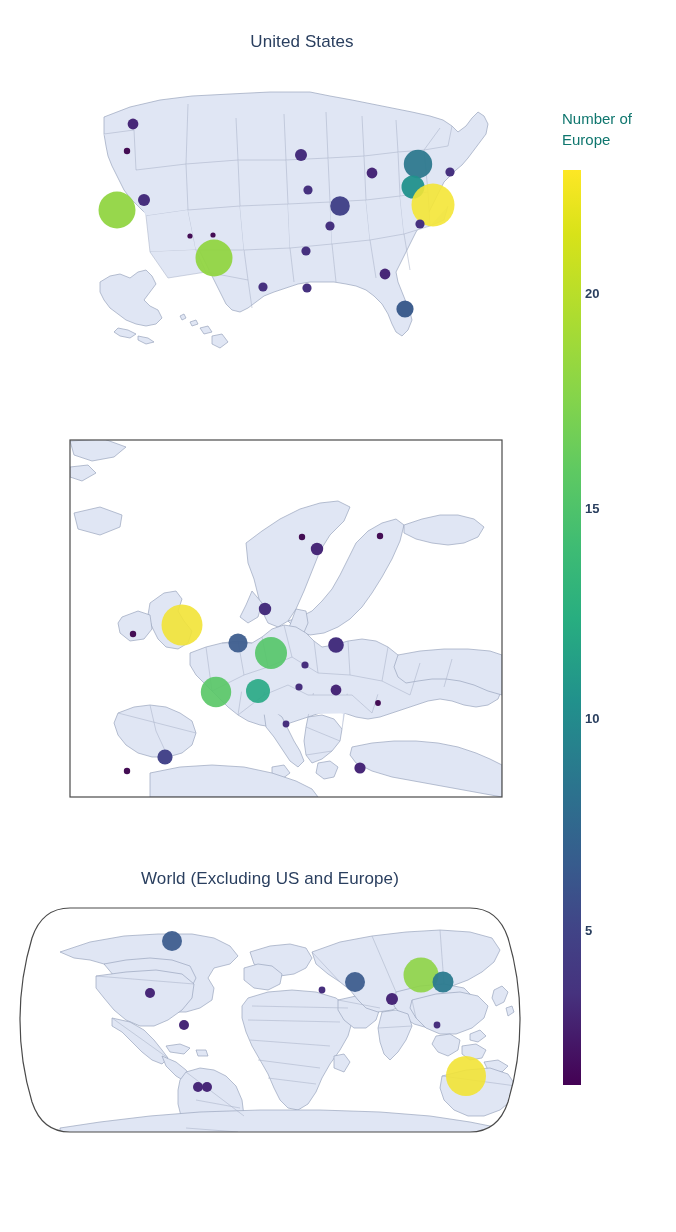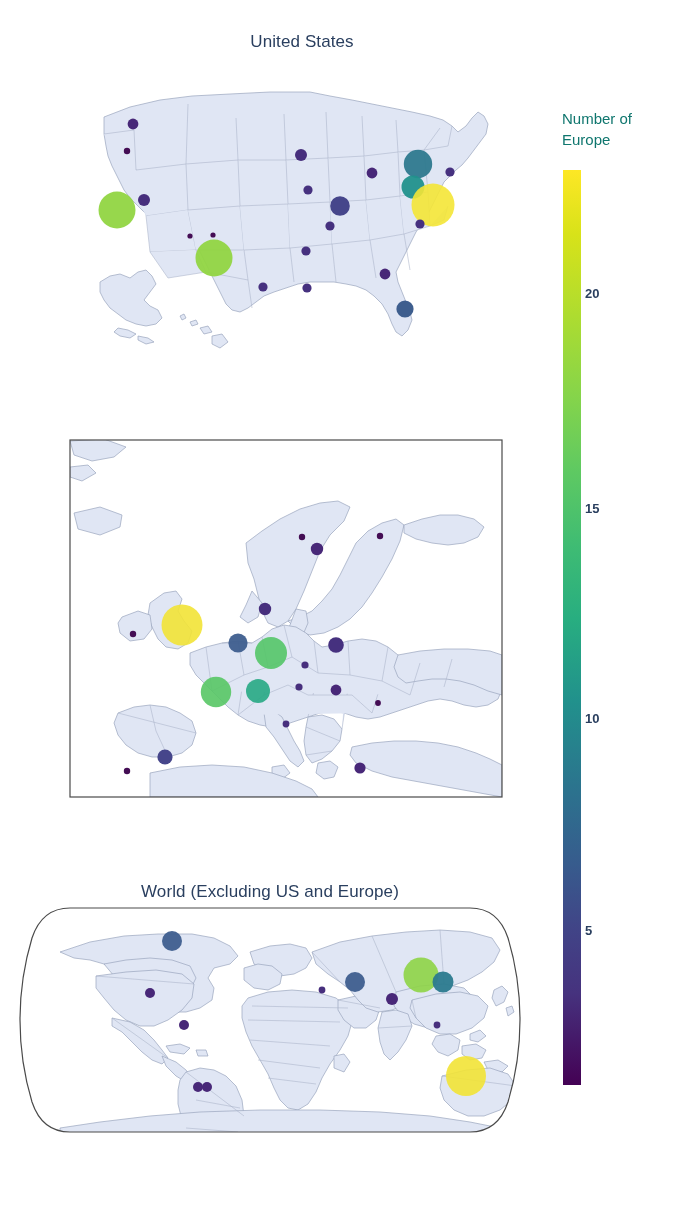--- a/index.html
+++ b/index.html
@@ -35,21 +35,21 @@
     letter-spacing: 0.1px;
     white-space: nowrap;
   }
   
   #panel-us       { left: 0;   top: 20px;  width: 540px; height: 340px; }
   #panel-europe   { left: 0;   top: 395px; width: 540px; height: 420px; }
   #panel-world    { left: 0;   top: 860px; width: 540px; height: 320px; }
 
   #title-us       { top: 12px; padding-left: 32px; }
   #title-europe   { top: 5px;  }
-  #title-world    { top: 22px;  }
+  #title-world    { top: 9px;  }
 
   .map-svg { position: absolute; left: 0; top: 0; }
 
   
   #colorbar-group {
     position: absolute;
     left: 545px;
     top: 100px;
     width: 131px;
     height: 1000px;

